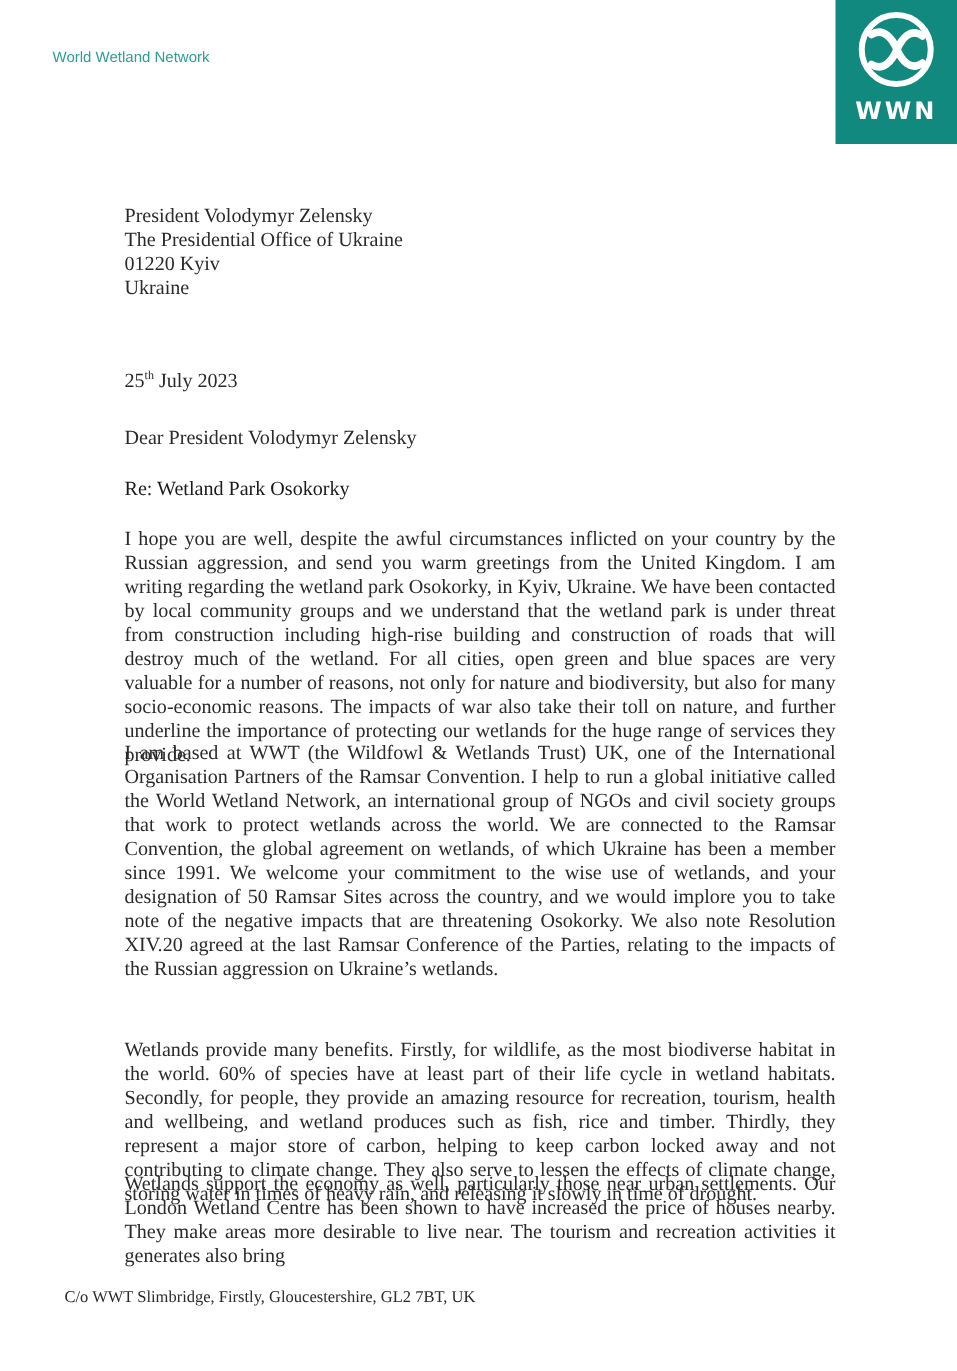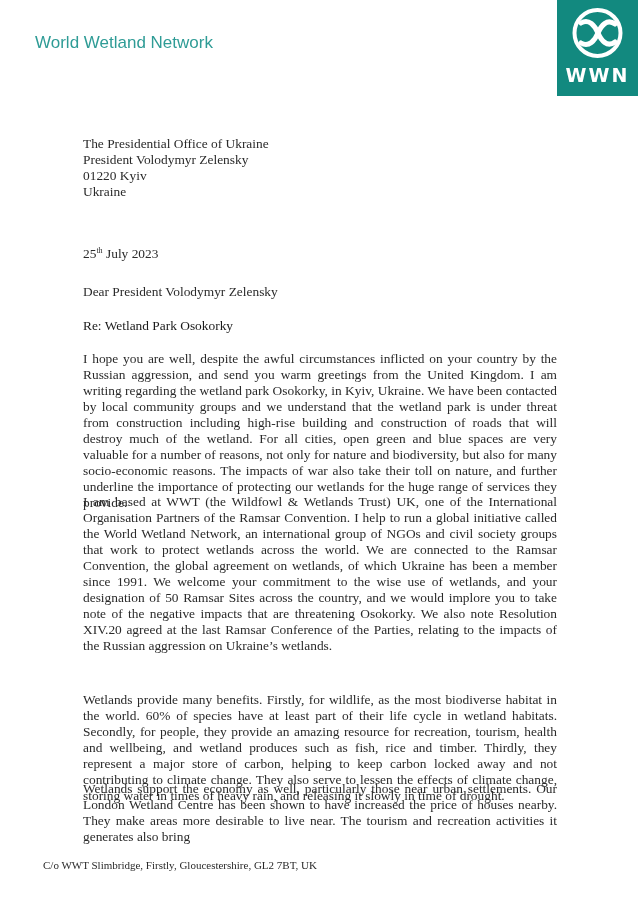--- a/index.html
+++ b/index.html
@@ -1,28 +1,28 @@
 <!DOCTYPE html>
 <html><head>
   <meta charset="utf-8">
   <style>
     html, body { margin: 0; padding: 0; background: #ffffff; }
     body { width: 638px; height: 914px; position: relative; overflow: hidden; }
     .org-name {
       position: absolute; left: 35px; top: 33px;
-      font-family: "Liberation Sans", sans-serif; font-size: 17px; color: #2f9c96;
+      font-family: "Liberation Sans", sans-serif; font-size: 10px; color: #2f9c96;
     }
     .logo {
       position: absolute; left: 557px; top: 0; width: 81px; height: 96px;
       background: #12897f;
     }
     .logo svg { position: absolute; left: 0; top: 0; }
     .logo-text {
       position: absolute; left: 0; width: 81px; top: 64px; text-align: center;
-      font-family: "DejaVu Sans", sans-serif; font-weight: bold; font-size: 19px;
+      font-family: "DejaVu Sans", sans-serif; font-weight: bold; font-size: 16px;
       color: #ffffff; letter-spacing: 2px;
     }
     .letter {
       position: absolute; left: 83px; width: 474px;
       font-family: "Liberation Serif", serif; font-size: 13.4px; color: #2a2a2a;
       line-height: 16px;
     }
     .addr { top: 136px; }
     .addr div { height: 16px; }
     .date { top: 246px; }
@@ -47,22 +47,22 @@
 <div class="logo">
   <svg width="81" height="64">
     <circle cx="40.5" cy="33" r="23" fill="none" stroke="#ffffff" stroke-width="4"></circle>
     <path d="M24 23 C32 18, 38 26, 41 33 C44 40, 50 48, 58 42" fill="none" stroke="#ffffff" stroke-width="5" stroke-linecap="round"></path>
     <path d="M24 43 C32 48, 38 40, 41 33 C44 26, 50 18, 58 24" fill="none" stroke="#ffffff" stroke-width="5" stroke-linecap="round"></path>
   </svg>
   <div class="logo-text">WWN</div>
 </div>
 
 <div class="letter addr">
+  <div>President Volodymyr Zelensky</div>
   <div>The Presidential Office of Ukraine</div>
-  <div>President Volodymyr Zelensky</div>
   <div>01220 Kyiv</div>
   <div>Ukraine</div>
 </div>
 
 <div class="letter date"><span>25</span><sup>th</sup><span> July 2023</span></div>
 
 <div class="letter salutation">Dear President Volodymyr Zelensky</div>
 
 <div class="letter subject">Re: Wetland Park Osokorky</div>
 

